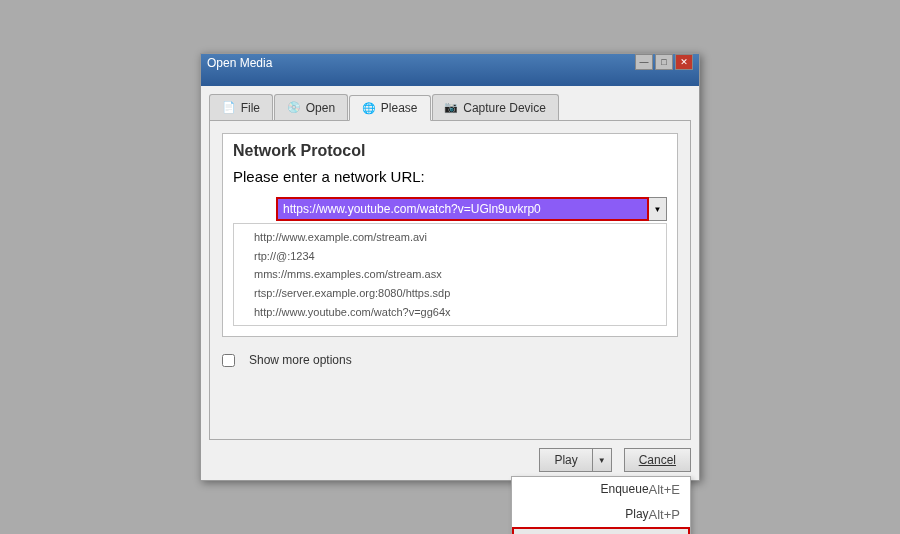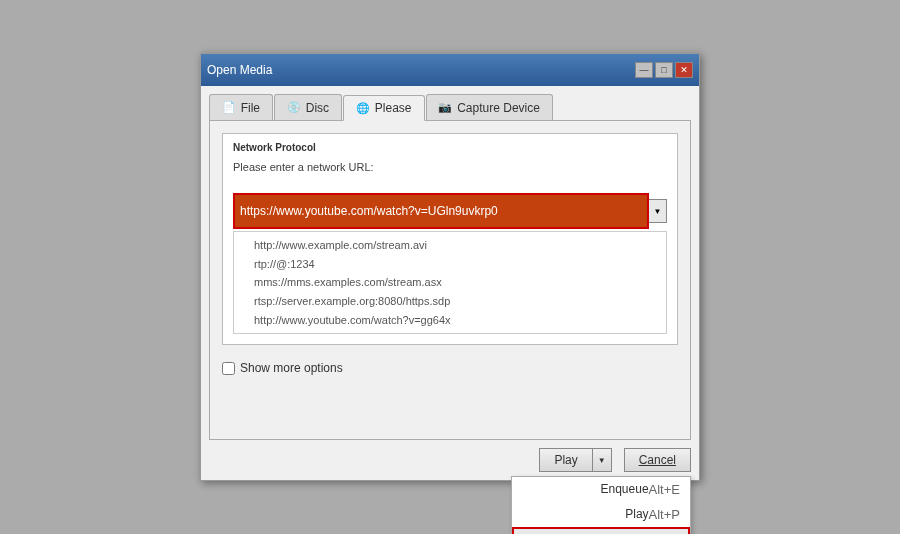--- a/index.html
+++ b/index.html
@@ -20,21 +20,21 @@
       border: 1px solid #999;
       box-shadow: 2px 2px 8px rgba(0,0,0,0.4);
     }
 
     .titlebar {
       background: linear-gradient(to bottom, #4a7cb5, #2c5a96);
       color: white;
       padding: 16px 6px;
       display: flex;
       justify-content: space-between;
-      align-items: center;
+      align-items: flex-end;
       height: 22px;
     }
 
     .titlebar-title {
       font-size: 12px;
       color: white;
     }
 
     .titlebar-controls {
       display: flex;
@@ -106,46 +106,47 @@
     }
 
     .group-box {
       border: 1px solid #bbb;
       padding: 8px 10px 10px;
       margin-bottom: 10px;
       background: white;
     }
 
     .group-title {
-      font-size: 10px;
+      font-size: 16px;
       font-weight: bold;
       color: #333;
       margin-bottom: 8px;
     }
 
     .field-label {
-      font-size: 11px;
-      margin-bottom: 20px;
-      color: #404040;
+      font-size: 15px;
+      margin-bottom: 12px;
+      color: #000000;
     }
 
     .url-input-row {
       display: flex;
       align-items: center;
       gap: 0;
     }
 
     .url-input {
       flex: 1;
       border: 2px solid #cc0000;
-      padding: 9px 5px;
-      font-size: 12px;
-      background: #c2410c;
+      padding: 3px 5px;
+      font-size: 12px;
+      background: #8b5cf6;
       color: white;
       outline: none;
+      margin-left: 43px;
     }
 
     .url-dropdown-btn {
       border: 1px solid #888;
       border-left: none;
       background: #e8e8e8;
       width: 18px;
       height: 24px;
       display: flex;
       align-items: center;
@@ -166,21 +167,21 @@
 
     .bottom-row {
       display: flex;
       align-items: center;
       padding: 6px 0 0 0;
     }
 
     .checkbox-row {
       display: flex;
       align-items: center;
-      gap: 5px;
+      gap: 14px;
       font-size: 12px;
       color: #333;
     }
 
     .buttons-area {
       display: flex;
       justify-content: flex-end;
       padding: 8px 0 0 0;
       gap: 12px;
       position: relative;
@@ -269,21 +270,21 @@
 
   <div class="window-body">
 
     <div class="tabs">
       <div class="tab">
         <span class="tab-icon">📄</span>
         <span>File</span>
       </div>
       <div class="tab">
         <span class="tab-icon">💿</span>
-        <span>Disc</span>
+        <span>Open</span>
       </div>
       <div class="tab active">
         <span class="tab-icon">🌐</span>
         <span>Please</span>
       </div>
       <div class="tab">
         <span class="tab-icon">📷</span>
         <span>Capture Device</span>
       </div>
     </div>

